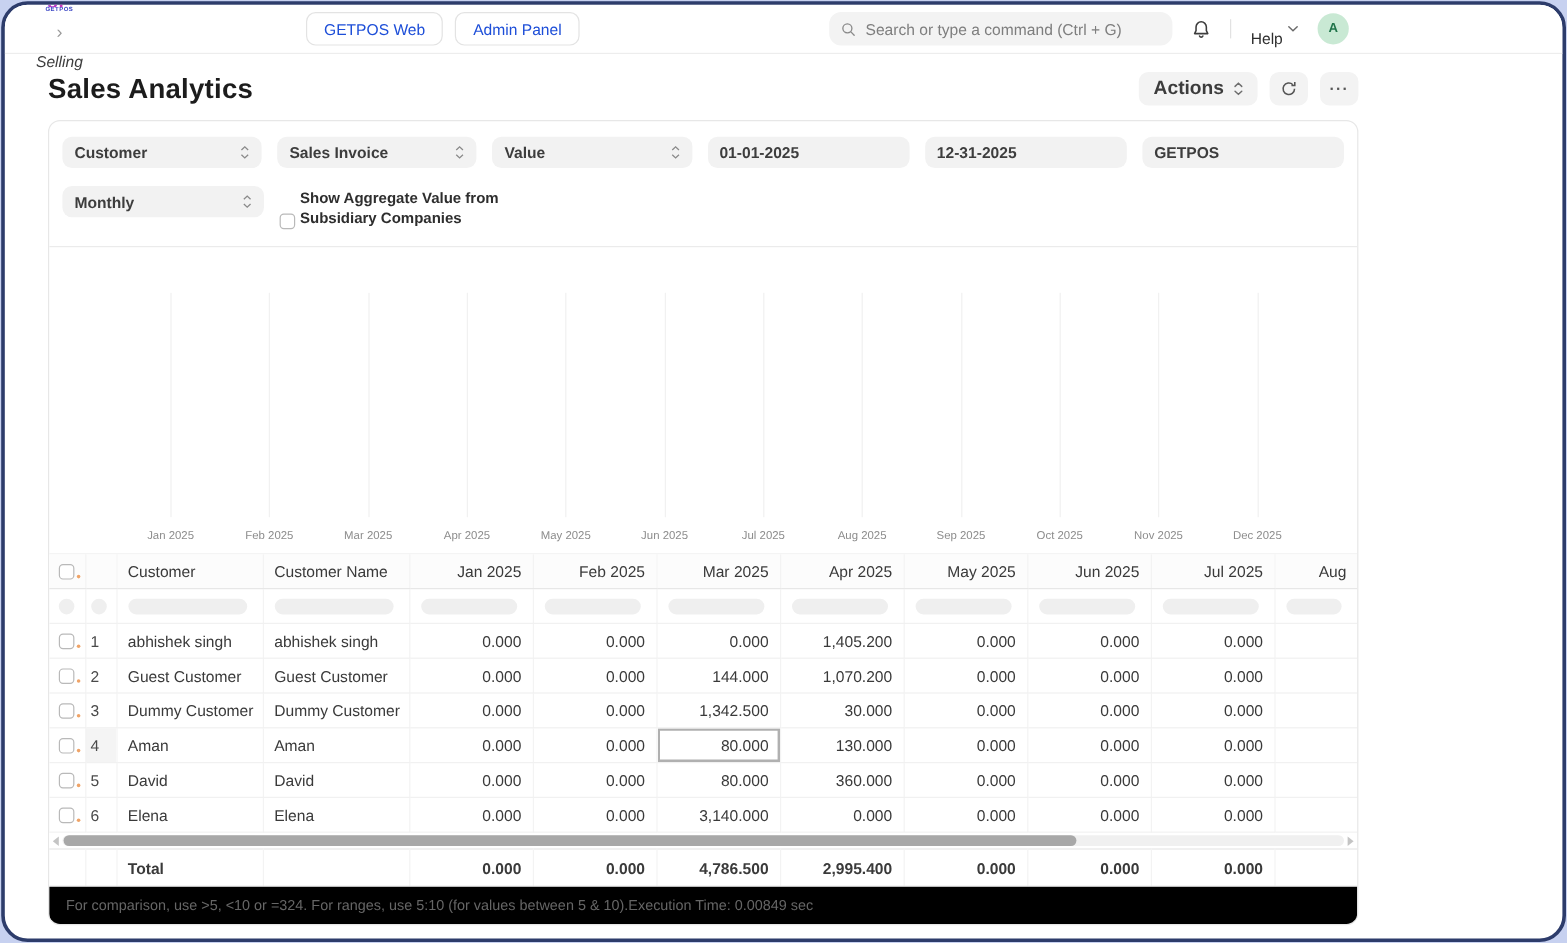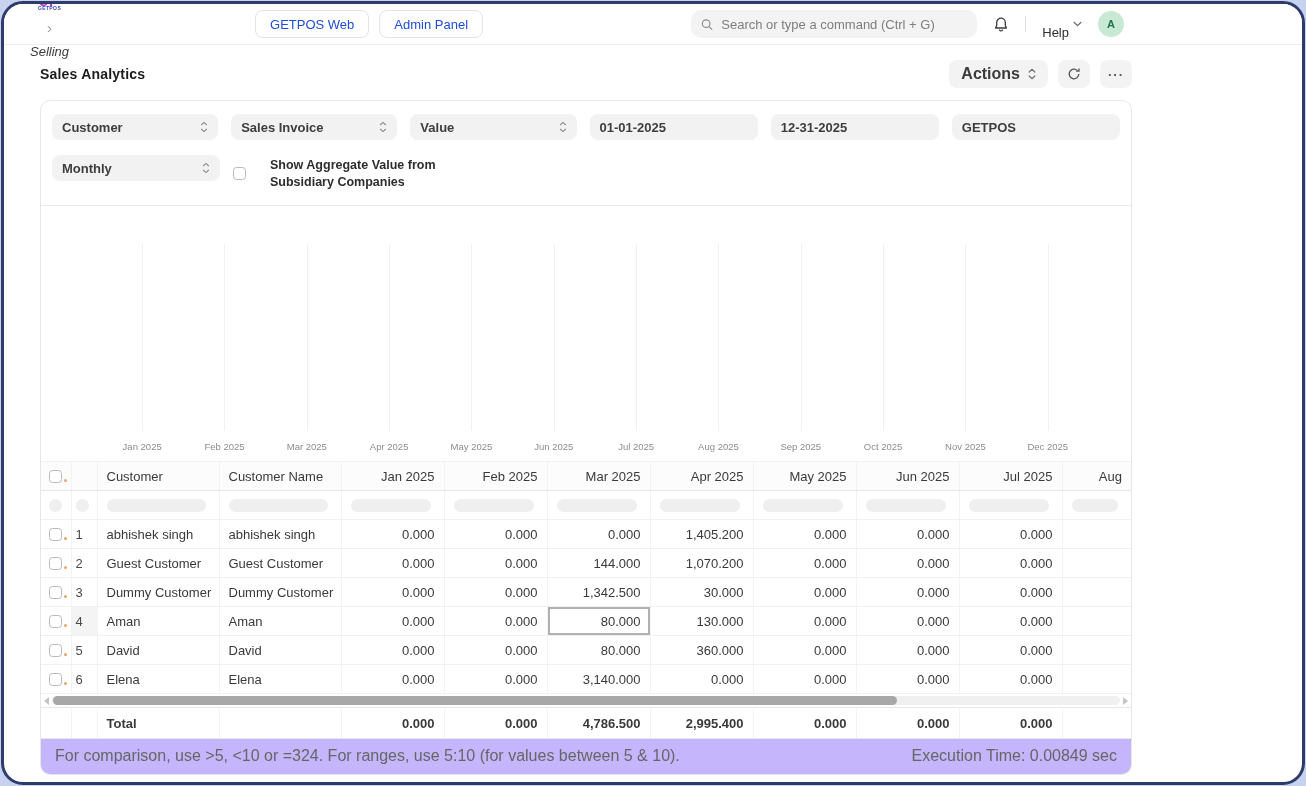--- a/index.html
+++ b/index.html
@@ -23,34 +23,34 @@
   .search-pill input::placeholder { color:#7e7e7e; }
   .icon-btn { background:none; border:none; display:flex; align-items:center; cursor:pointer; }
   .nav-divider { width:1px; height:16px; background:#e2e2e2; }
   .help-wrap { display:flex; align-items:center; gap:4px; cursor:pointer; }
   .help-label { font-size:13px; color:#2f2f2f; font-weight:500;margin-top:16px; }
   .avatar { width:26px; height:26px; border-radius:50%; background:var(--avatar_bg,#c9e9d4); color:var(--avatar_text,#20744a); font-size:11px; font-weight:bold; display:flex; align-items:center; justify-content:center; cursor:pointer; }
 
   
   main { margin:0 36px; width:1092px; }
   .title-row { display:flex; align-items:center; justify-content:space-between; margin:15px 0 12px; }
-  .page-title { font-size:14px; font-weight:bold; color:#1c1c1c; letter-spacing:.2px; }
+  .page-title { font-size:23px; font-weight:bold; color:#1c1c1c; letter-spacing:.2px; }
   .actions-cluster { display:flex; gap:10px; align-items:center; }
   .btn-gray { height:28px; border:none; border-radius:8px; background:#f3f3f3; font-size:16px; color:#3c3c3c; font-weight:600; display:flex; align-items:center; gap:8px; padding:0 12px; cursor:pointer; }
   .btn-gray.square { width:32px; justify-content:center; padding:0; }
   .ellipsis-icon::before { content:"···"; font-weight:bold; color:#555; letter-spacing:1px; font-size:13px; }
 
   
   .card { border:1px solid #e7e7e7; border-radius:10px; background:#fff; overflow:hidden; }
   .filters { padding:13px 11px 14px; border-bottom:1px solid #ebebeb; }
   .filters-row { display:flex; gap:13px; align-items:flex-start; }
   .filters-row + .filters-row { margin-top:15px; }
   .control { width:168px; height:26px; border-radius:8px; background:#f2f2f2; display:flex; align-items:center; justify-content:space-between; padding:0 10px; font-size:13px; font-weight:600; color:#3d3d3d; cursor:pointer; }
   .control.wide { width:170px; }
-  .agg-check { display:flex; gap:24px; align-items:center; padding-top:2px; }
+  .agg-check { display:flex; gap:4px; align-items:flex-end; padding-top:2px; }
   .checkbox { width:13px; height:13px; border:1.5px solid #b9b9b9; border-radius:3.5px; background:#fff; display:inline-block; flex:none; cursor:pointer; }
   .agg-label { font-size:12.5px; font-weight:600; color:#2e2e2e; line-height:1.35; width:178px; }
 
   
   .chart { height:256px; display:flex; padding:38px 42px 0 60px; border-bottom:1px solid #f2f2f2; }
   .tick { flex:1; position:relative; }
   .tick .gridline { position:absolute; left:50%; top:0; bottom:30px; width:1px; background:#f1f1f1; }
   .tick .tick-label { position:absolute; bottom:9px; left:50%; transform:translateX(-50%); font-size:9.5px; color:#8c8c8c; white-space:nowrap; }
 
   
@@ -72,21 +72,21 @@
 
   
   .hscroll { height:13px; display:flex; align-items:center; padding:0 3px; gap:3px; background:#fff; }
   .arr { width:0; height:0; border-style:solid; display:inline-block; }
   .arr.left  { border-width:4px 5px 4px 0; border-color:transparent #c4c4c4 transparent transparent; }
   .arr.right { border-width:4px 0 4px 5px; border-color:transparent transparent transparent #c4c4c4; }
   .track { flex:1; height:9px; border-radius:5px; background:#f0f0f0; position:relative; cursor:pointer; }
   .thumb { position:absolute; left:1px; top:0; height:9px; width:79%; border-radius:5px; background:#a8a8a8; }
 
   
-  .table-footer { display:flex; justify-content:space-between; align-items:center; padding:8px 14px 9px; font-size:16px; color:#666; background:#c4b5fd; }
+  .table-footer { display:flex; justify-content:flex-start; align-items:center; padding:8px 14px 9px; font-size:12px; color:#666; background:#000000; }
 
   svg { display:block; }
 </style>
 </head>
 <body>
 
 <div class="window">
 
   <header class="navbar">
     <div class="nav-left">

